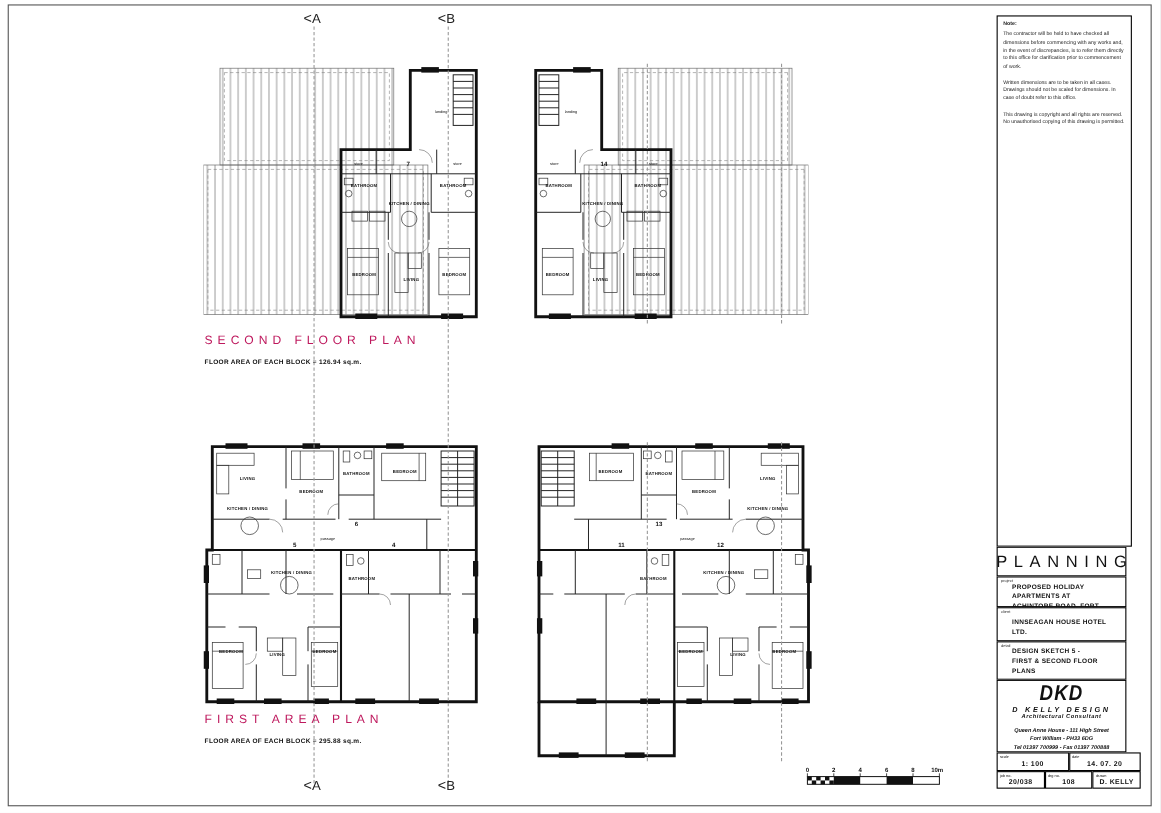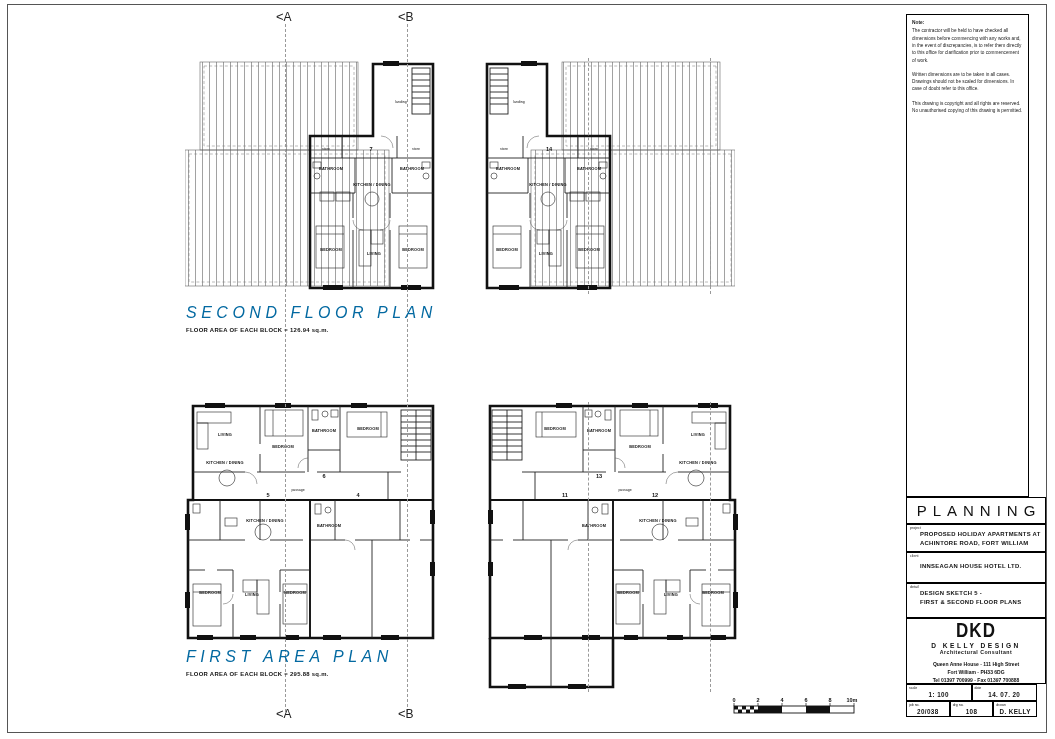--- a/index.html
+++ b/index.html
@@ -18,47 +18,47 @@
   .furn  { fill:none; stroke:#333; stroke-width:0.65; }
   .arc   { fill:none; stroke:#555; stroke-width:0.5; }
   .roof  { fill:url(#hatch); stroke:#666; stroke-width:0.6; }
   .roofd { fill:none; stroke:#777; stroke-width:0.5; stroke-dasharray:3 2.2; }
   .win   { fill:#111; stroke:none; }
   text.room { font-size:3.9px; font-weight:bold; fill:#111; text-anchor:middle; letter-spacing:.2px; }
   text.small { font-size:3.5px; font-weight:normal; fill:#111; text-anchor:middle; }
   text.unit { font-size:5.6px; font-weight:bold; fill:#111; text-anchor:middle; }
 
   
-  .plan-title { position:absolute; font-size:16px; letter-spacing:4.5px; color:#0369a1; z-index:3; white-space:nowrap;font-style:italic; }
+  .plan-title { position:absolute; font-size:11px; letter-spacing:4.5px; color:#be185d; z-index:3; white-space:nowrap; }
   .plan-area  { position:absolute; font-size:5.9px; font-weight:bold; letter-spacing:.3px; color:#111; z-index:3; white-space:nowrap; }
   .marker { position:absolute; font-size:12px; color:#222; z-index:3; white-space:nowrap; }
   .marker .chev { font-size:13px; }
   .dash-line { position:absolute; width:0; border-left:1.2px dashed #999; z-index:2; }
 
   
   .scalebar { position:absolute; left:730px; top:696px; z-index:3; }
   .scalebar text { font-size:5.5px; fill:#111; text-anchor:middle; font-weight:bold; }
 
   
   .box { position:absolute; border:1px solid #000; box-sizing:border-box; background:#fff; }
   .notes-box { left:906px; top:14px; width:123px; height:483px; padding:4px 5px; }
   .notes-box .nh { font-size:4.8px; font-weight:bold; margin:0 0 1px 0; }
   .notes-box p { font-size:4.7px; line-height:1.55; margin:0 0 7px 0; color:#222; }
 
-  .tb { left:906px; width:140px; }
+  .tb { left:906px; width:118px; }
   .tb-planning { top:497px; height:27px; display:flex; align-items:center; justify-content:center;
                  font-size:15px; letter-spacing:6px; font-weight:400; padding-left:6px; }
   .tb-field { padding:1px 3px 2px 3px; }
   .tb-field .lbl { font-size:3.6px; color:#222; }
   .tb-field .val { font-size:5.9px; font-weight:bold; line-height:1.5; padding-left:10px; letter-spacing:.3px; }
   .tb-project { top:524px; height:28px; }
   .tb-client  { top:552px; height:31px; }
   .tb-client .val { padding-top:4px; }
   .tb-detail  { top:583px; height:35px; }
-  .tb-firm { top:618px; height:66px; text-align:center; padding-top:2px; }
+  .tb-firm { top:618px; height:66px; text-align:center; padding-top:2px;font-style:italic; }
   .logo { font-size:17px; font-weight:900; letter-spacing:1px; transform:scaleY(1.15); }
   .firm-name { font-size:6.6px; font-weight:bold; letter-spacing:2.5px; margin-top:1px; }
   .firm-sub  { font-size:5.2px; font-weight:bold; letter-spacing:.5px; }
   .firm-addr { font-size:5px; font-weight:bold; line-height:1.6; margin-top:5px; }
   .tb-row { position:absolute; left:906px; width:131px; display:flex; }
   .tb-row1 { top:684px; height:17px; }
   .tb-row2 { top:701px; height:16px; }
   .cell { position:relative; border:1px solid #000; box-sizing:border-box; background:#fff; flex:1; }
   .cell .clbl { position:absolute; top:1px; left:2px; font-size:3.5px; }
   .cell .cval { text-align:center; font-size:6.3px; font-weight:bold; padding-top:6px; letter-spacing:.4px; }

